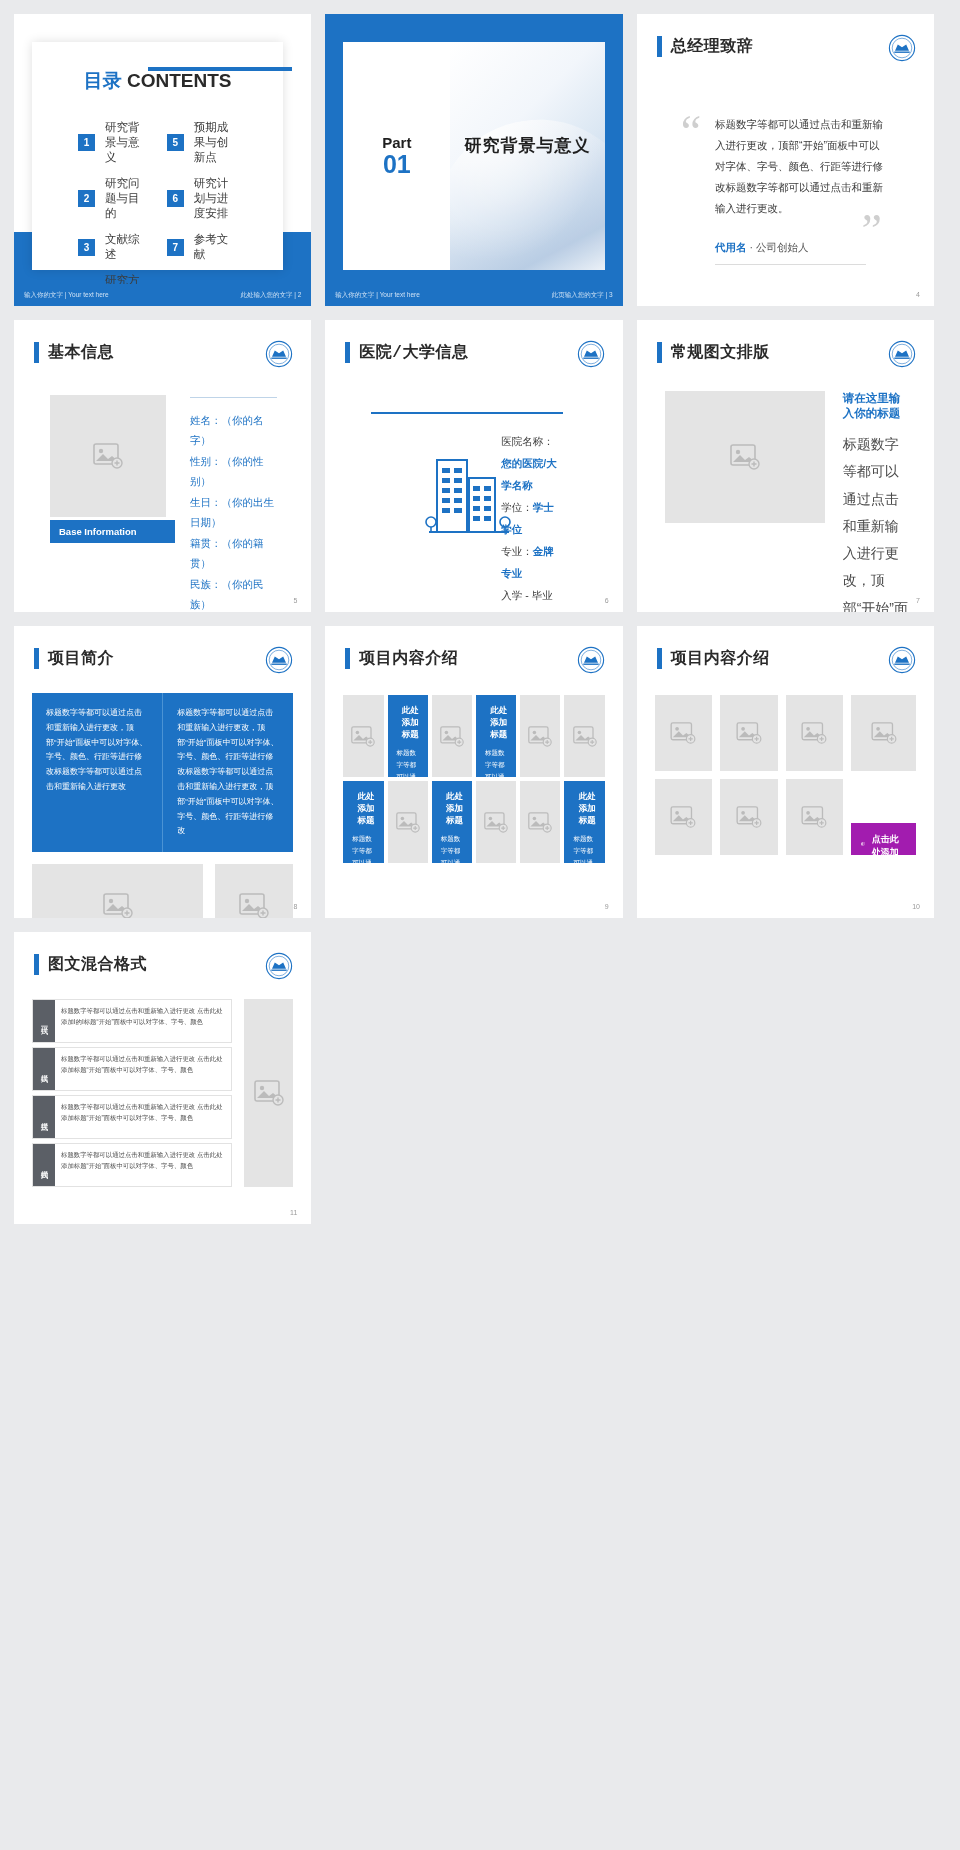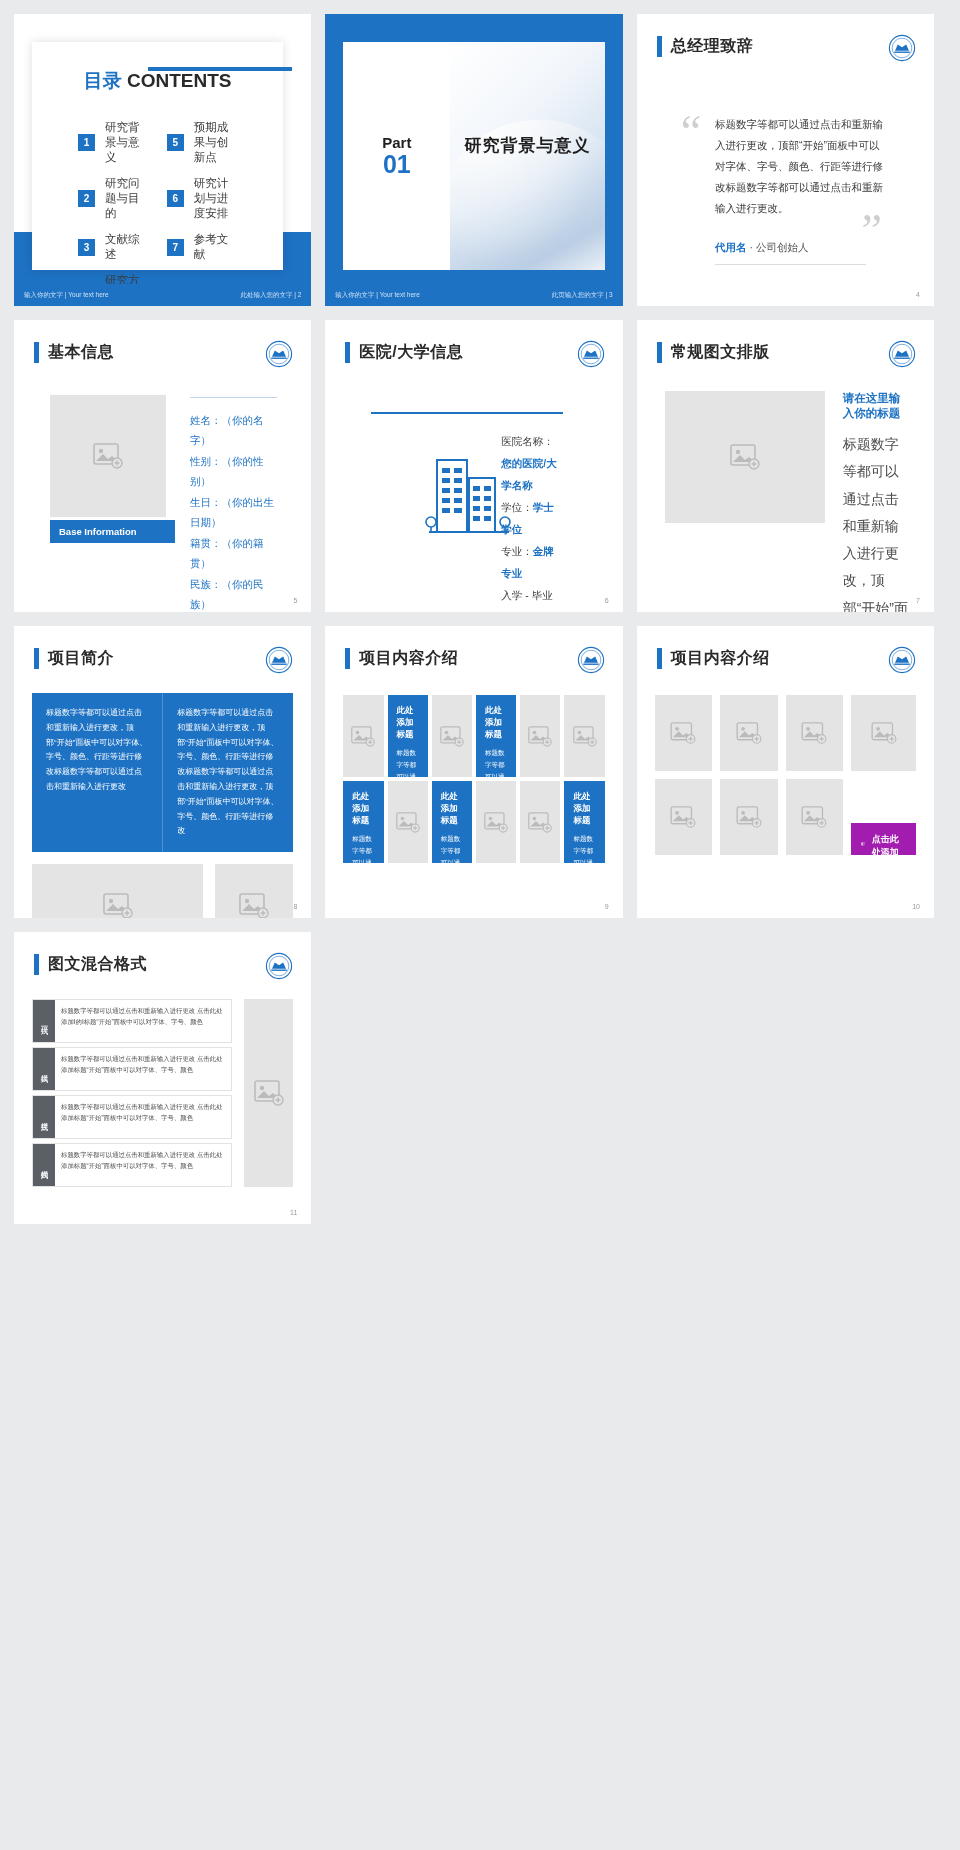--- a/index.html
+++ b/index.html
@@ -20,20 +20,21 @@
     position: relative;
     height: 292px;
     overflow: hidden;
   }
   
   .sl-title {
     display: flex;
     align-items: center;
     gap: 9px;
     padding: 22px 0 0 20px;
+    font-family: Liberation Mono, monospace;
   }
   .sl-title .bar {
     width: 5px; height: 21px; background: #1d72c4; display: block;
   }
   .sl-title h2 {
     font-size: 16px; font-weight: bold; color: #2a2a2a; letter-spacing: .5px;
   }
   .crest {
     position: absolute; right: 18px; top: 20px;
     width: 28px; height: 28px;
@@ -177,21 +178,21 @@
 
   
   .s9 .grid {
     display: grid; grid-template-columns: repeat(6, 1fr);
     grid-template-rows: 82px 82px; gap: 4px;
     margin: 26px 18px 0 18px;
   }
   .s9 .tile {
     background: #1d72c4; color: #fff; padding: 10px 9px;
   }
-  .s9 .tile h4 { font-size: 8.5px; margin-bottom: 6px; font-weight: bold; }
+  .s9 .tile h4 { font-size: 8.5px; margin-bottom: 6px; font-weight: bold; text-align: right; }
   .s9 .tile p { font-size: 6.5px; line-height: 1.85; }
 
   
   .s10 .grid {
     display: grid; grid-template-columns: repeat(4, 1fr);
     grid-template-rows: 76px 76px; gap: 8px;
     margin: 26px 18px 0 18px;
   }
   .s10 .cap {
     background: #a21caf; color: #fff; padding: 10px 10px 8px 10px;

